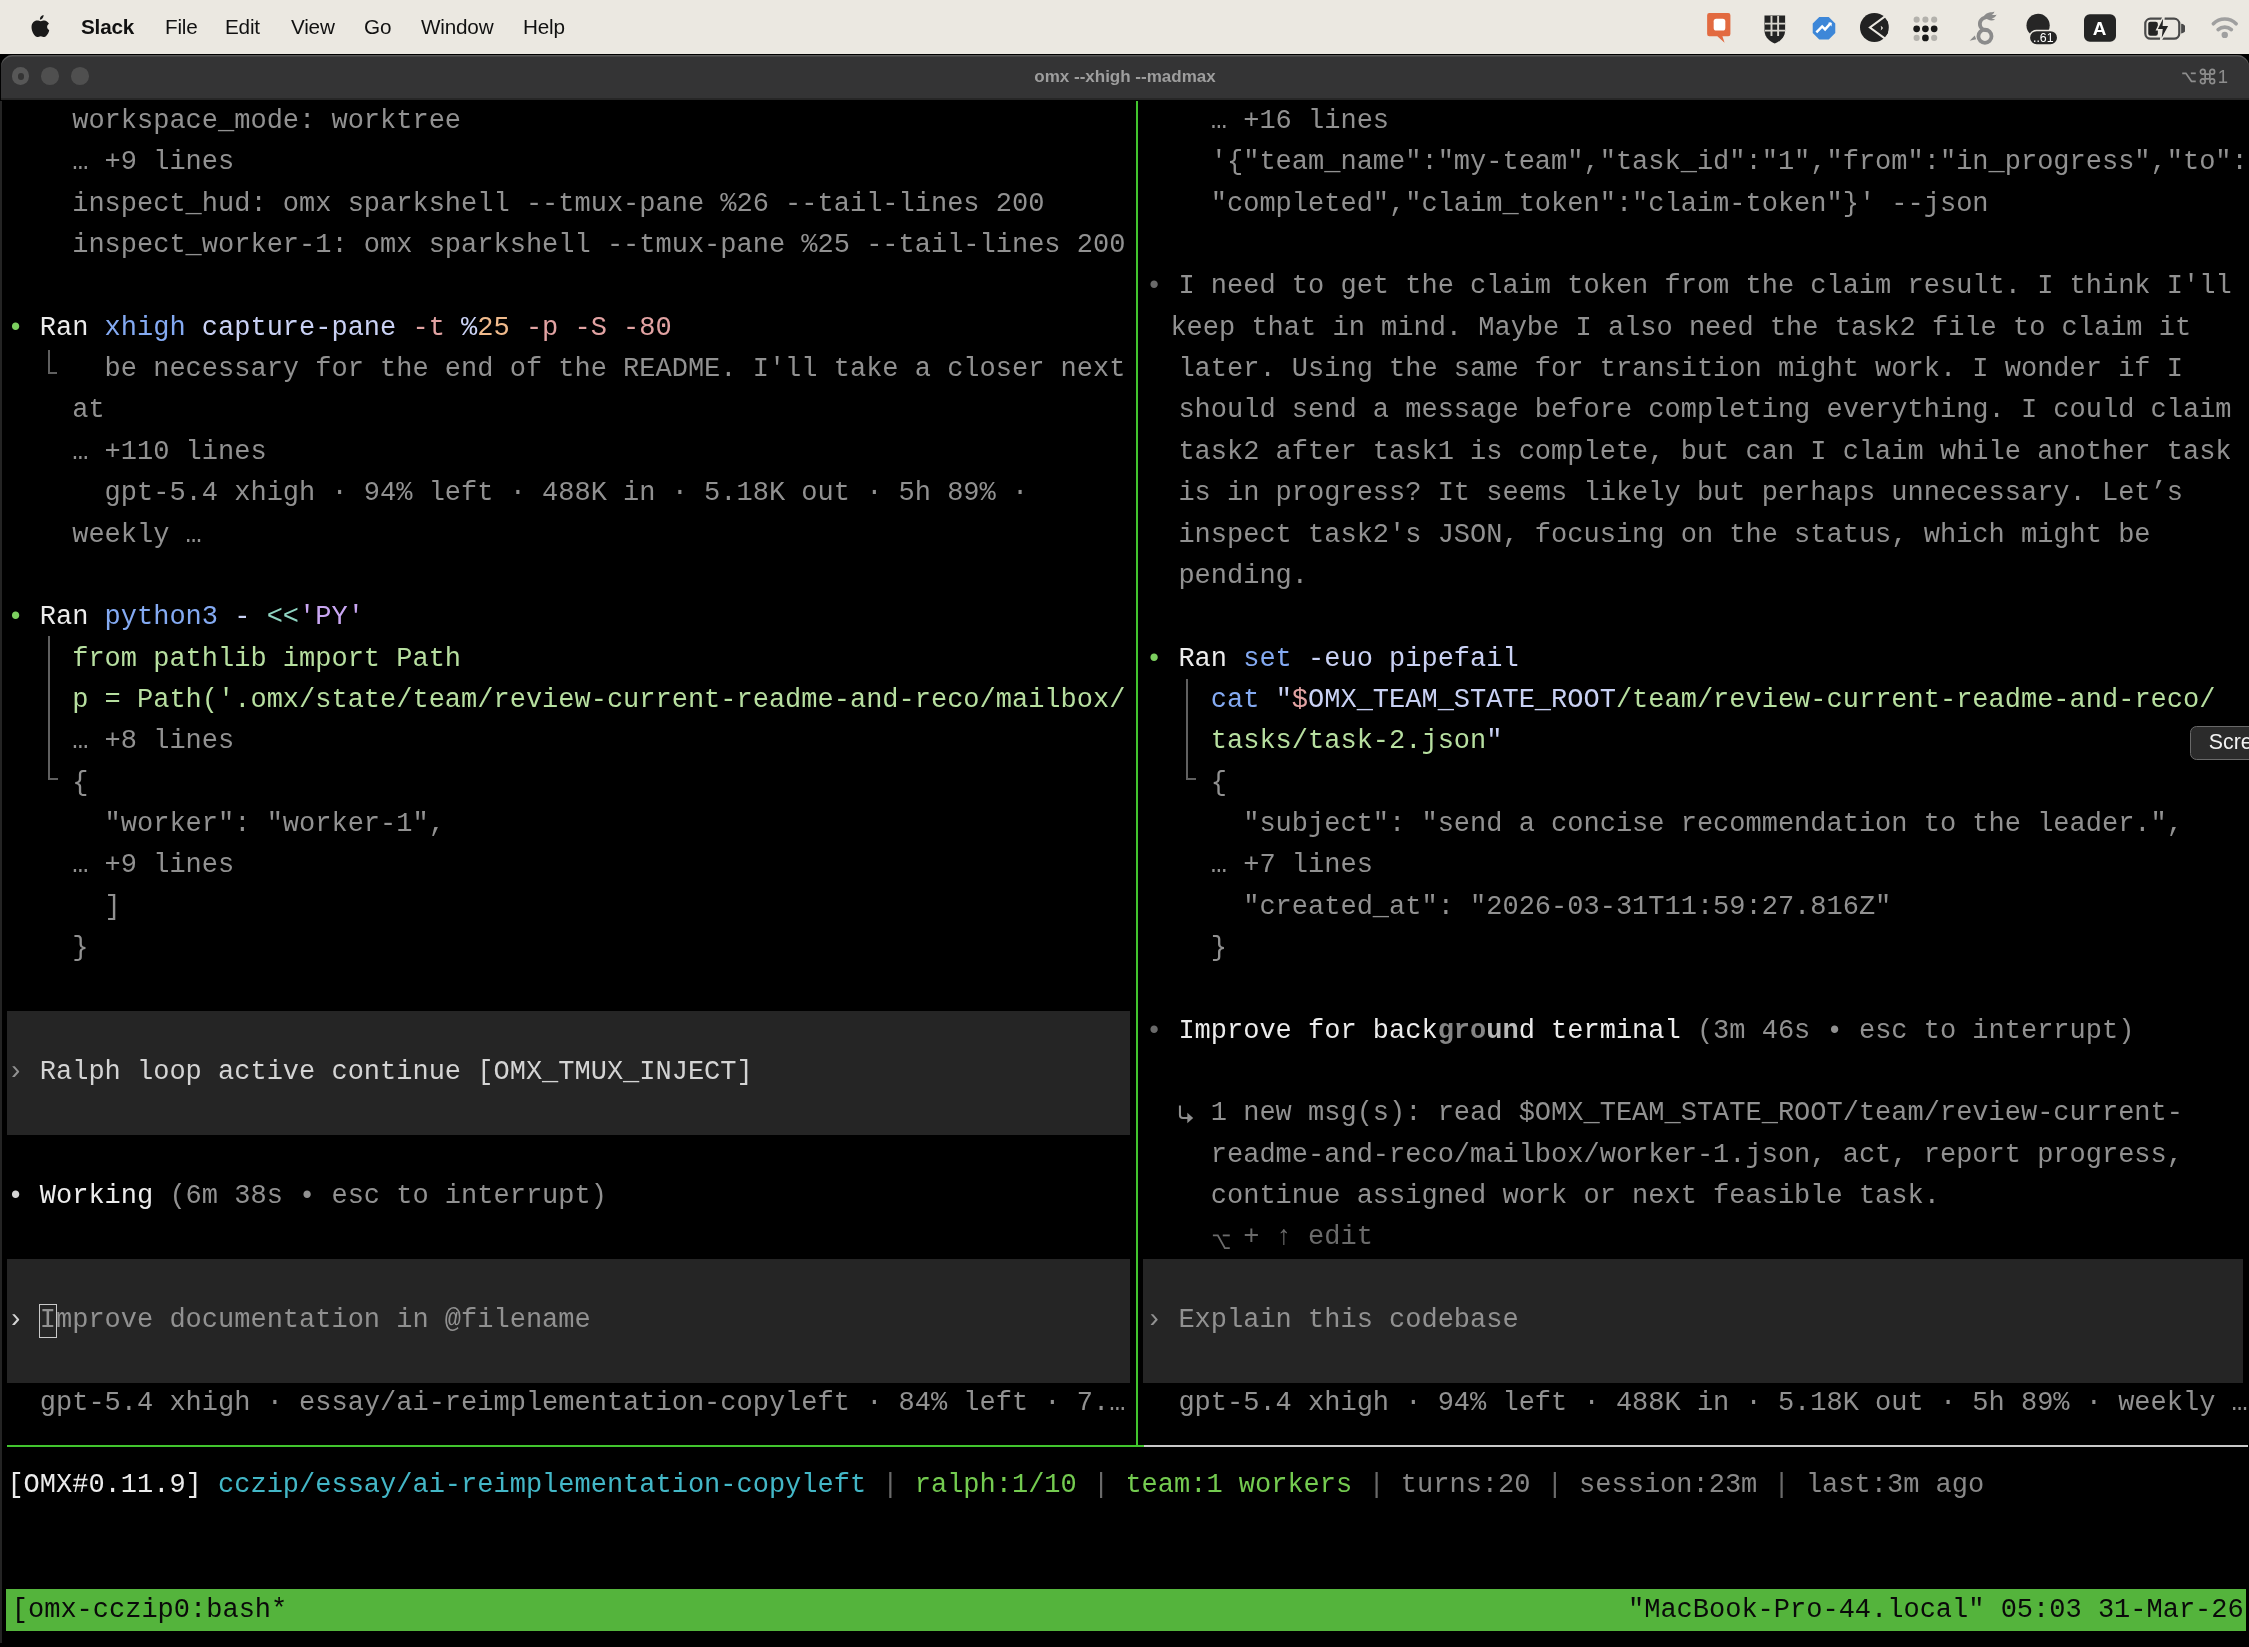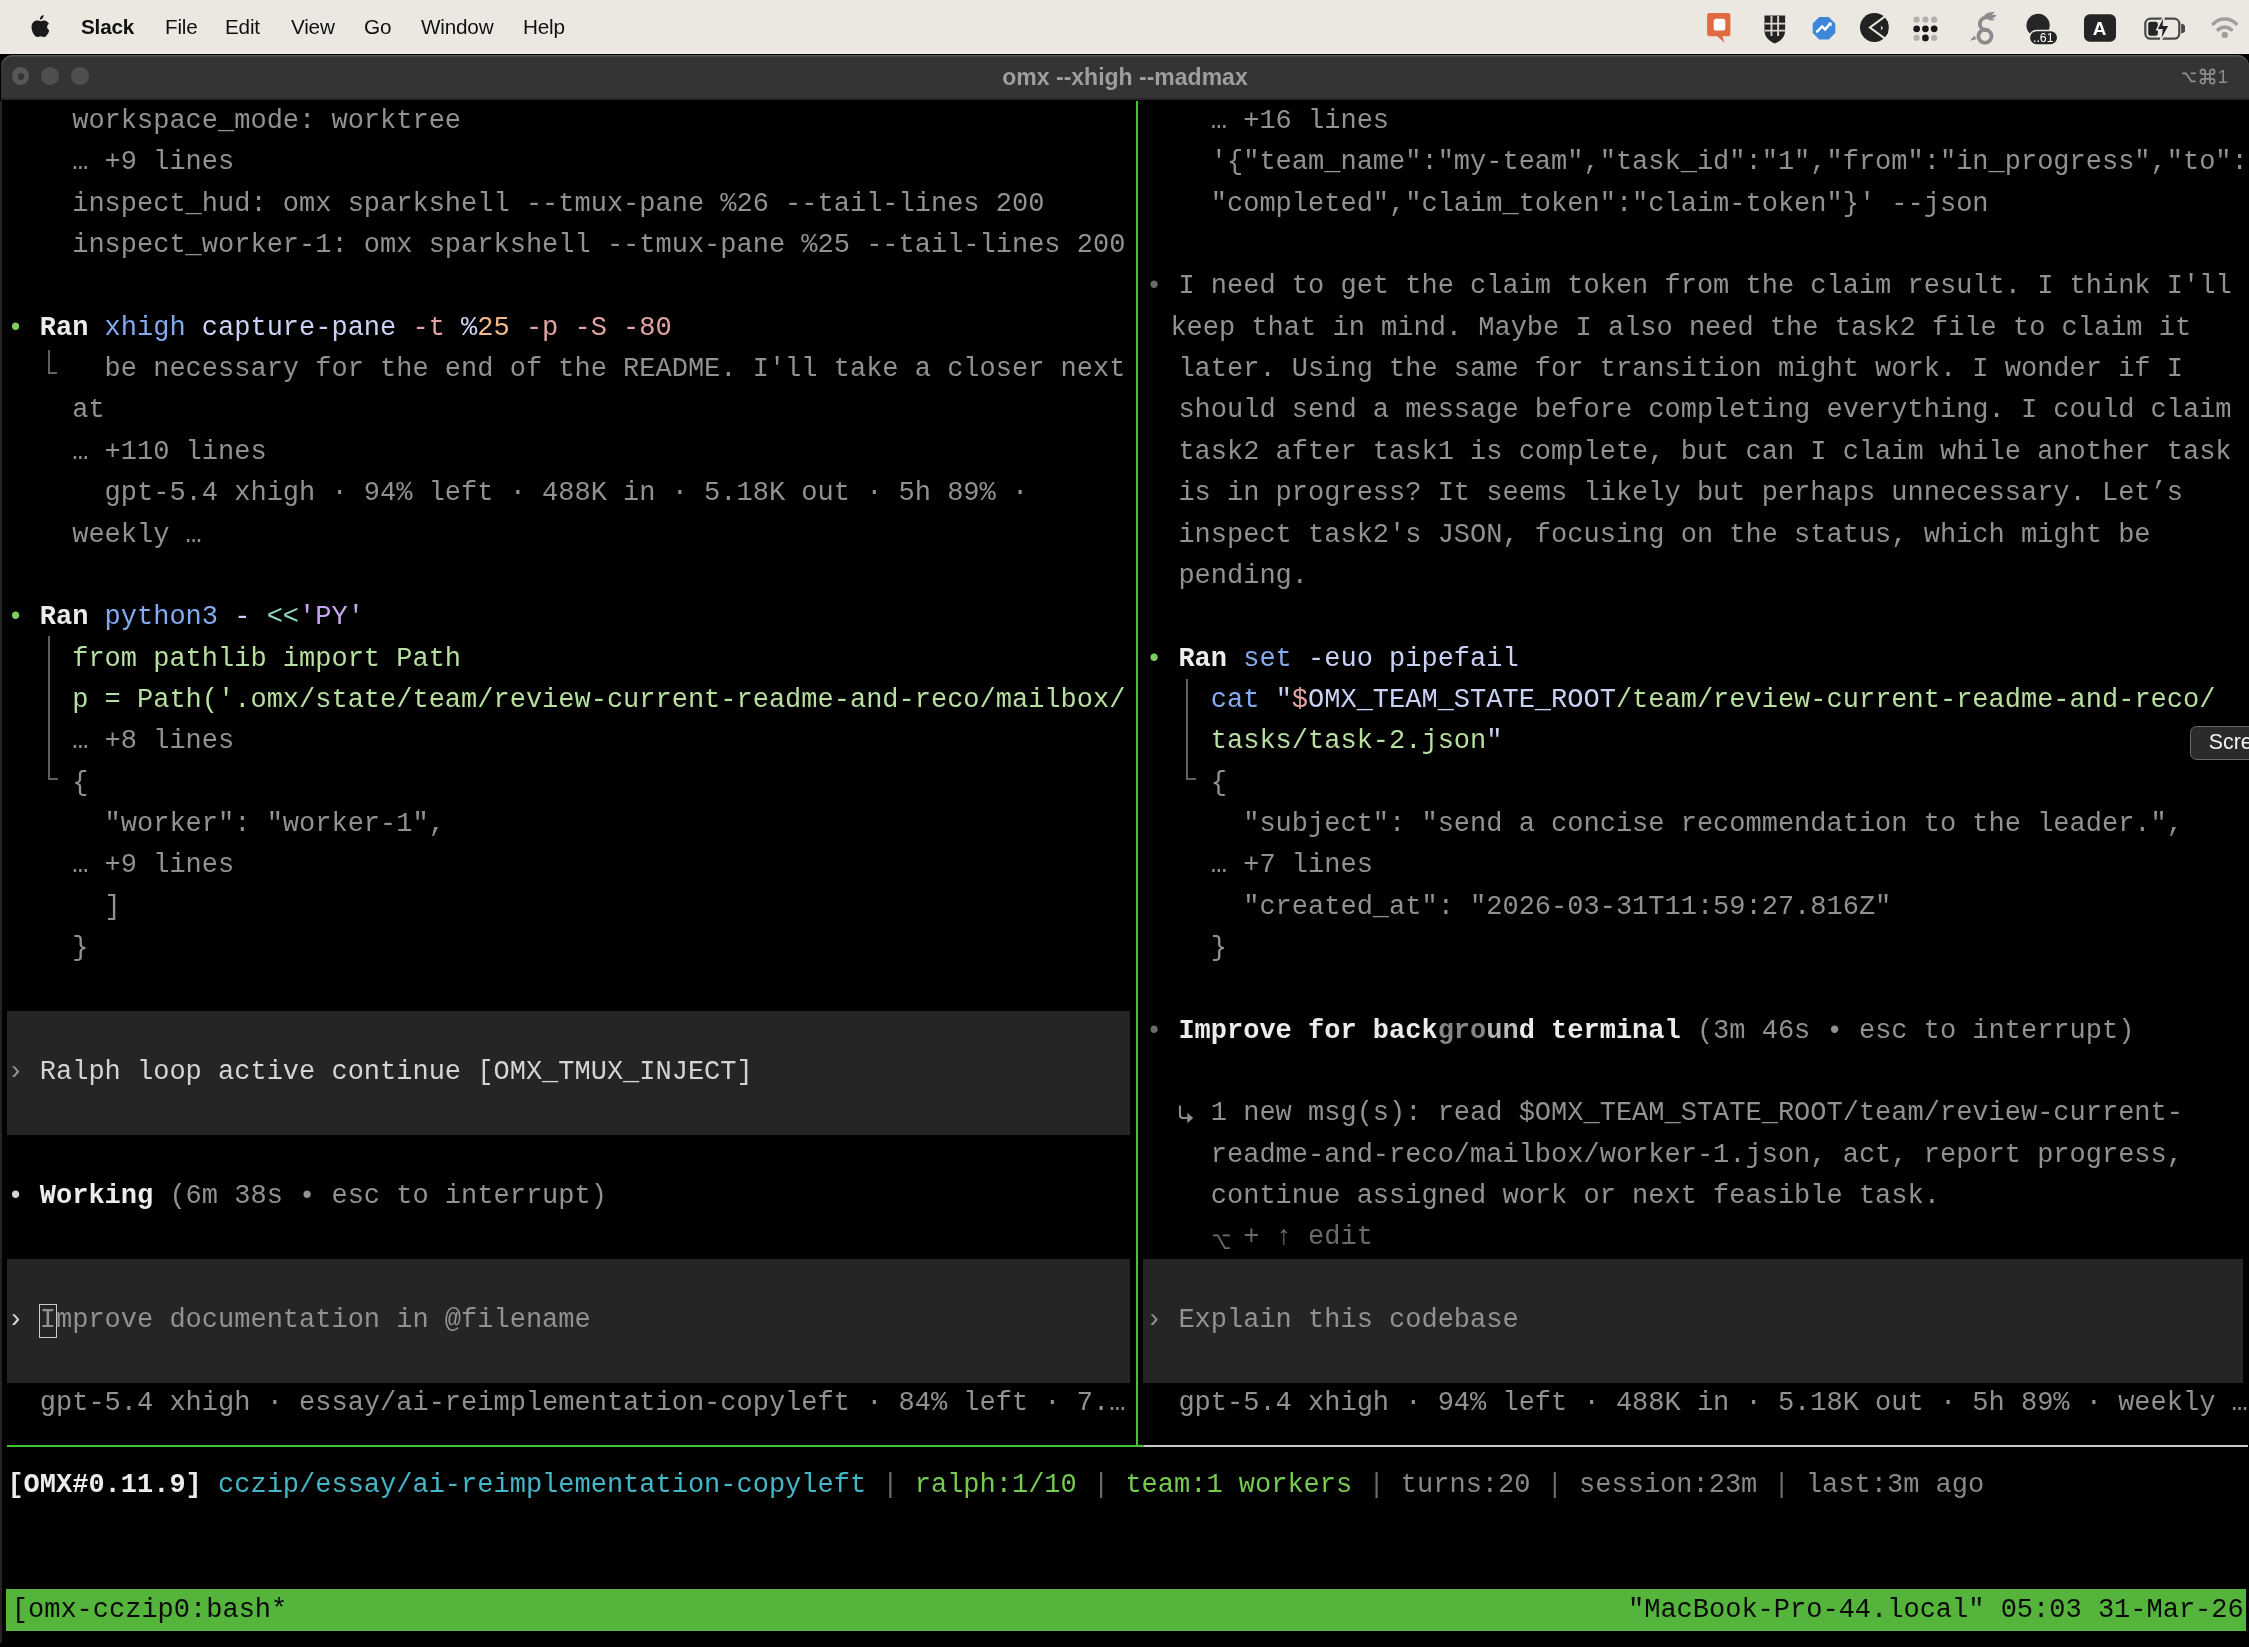--- a/index.html
+++ b/index.html
@@ -1,38 +1,38 @@
 <!DOCTYPE html>
 <html style="font-size:11.8px"><head><meta charset="utf-8">
 <style>
 *{margin:0;padding:0;box-sizing:border-box}
 html,body{width:2250px;height:1648px;background:#000;overflow:hidden;position:relative;
  font-family:"Liberation Sans",sans-serif}
 .r{position:absolute;font-family:"Liberation Mono",monospace;font-size:27px;line-height:41px;
  height:41px;white-space:pre;color:#919191}
 .it{}
 .g{color:#919191} .g2{color:#888888} .dim{color:#6a6a6a} .wr{color:#d4d4d4}
-.wb{color:#ececec;font-weight:bold}
+.wb{color:#ececec;font-weight:normal}
 .sh1{color:#858585;font-weight:bold} .sh2{color:#b8b8b8;font-weight:bold}
 .grn{color:#7ccf5f} .code{color:#b7dfa0} .bl{color:#84aaf2} .lav{color:#c9d1f4}
 .sal{color:#e2a3a3} .org{color:#f0ba8c} .teal{color:#8fd5c2} .vio{color:#c9a6f2}
 .cy{color:#43b7c7} .sg{color:#74cb50}
 .abs{position:absolute}
 </style></head>
 <body>
 
 <div class="abs" style="left:0.7px;top:55px;width:2248px;height:44px;background:#343435;
  border-radius:11.8px 11.8px 0 0;box-shadow:inset 0 1.5px 0 #565656"></div>
 <div class="abs" style="left:0.7px;top:98px;width:2248px;height:2.2px;background:#272727"></div>
 <div class="abs" style="left:11.8px;top:67px;width:17.7px;height:17.7px;border-radius:50%;background:#575757"></div>
 <div class="abs" style="left:17.7px;top:73px;width:6.6px;height:6.6px;border-radius:50%;background:#343434"></div>
 <div class="abs" style="left:41px;top:67px;width:17.7px;height:17.7px;border-radius:50%;background:#4f4f4f"></div>
 <div class="abs" style="left:71px;top:67px;width:17.7px;height:17.7px;border-radius:50%;background:#4f4f4f"></div>
 <div class="abs" style="left:0;top:55px;width:2250px;height:44px;text-align:center;line-height:44px;
- color:#9e9e9e;font-weight:bold;font-size:23px">omx --xhigh --madmax</div>
+ color:#9e9e9e;font-weight:bold;font-size:17px">omx --xhigh --madmax</div>
 <div class="abs" style="left:2181px;top:55px;height:44px;line-height:44px;color:#8e8e8e;font-size:18.5px">
 <svg width="16" height="16" viewBox="0 0 26 26" style="vertical-align:-2.2px">
       <g stroke="#8e8e8e" stroke-width="2.8" fill="none">
         <path d="M2 7 h6 l9 13 h7"></path>
         <path d="M16 7 h8"></path>
       </g>
     </svg><svg width="17" height="17" viewBox="0 0 27 27" style="vertical-align:-2.2px;margin-left:1.5px">
       <g stroke="#8e8e8e" stroke-width="2.6" fill="none">
         <circle cx="6" cy="6" r="3.8"></circle>
         <circle cx="21" cy="6" r="3.8"></circle>

